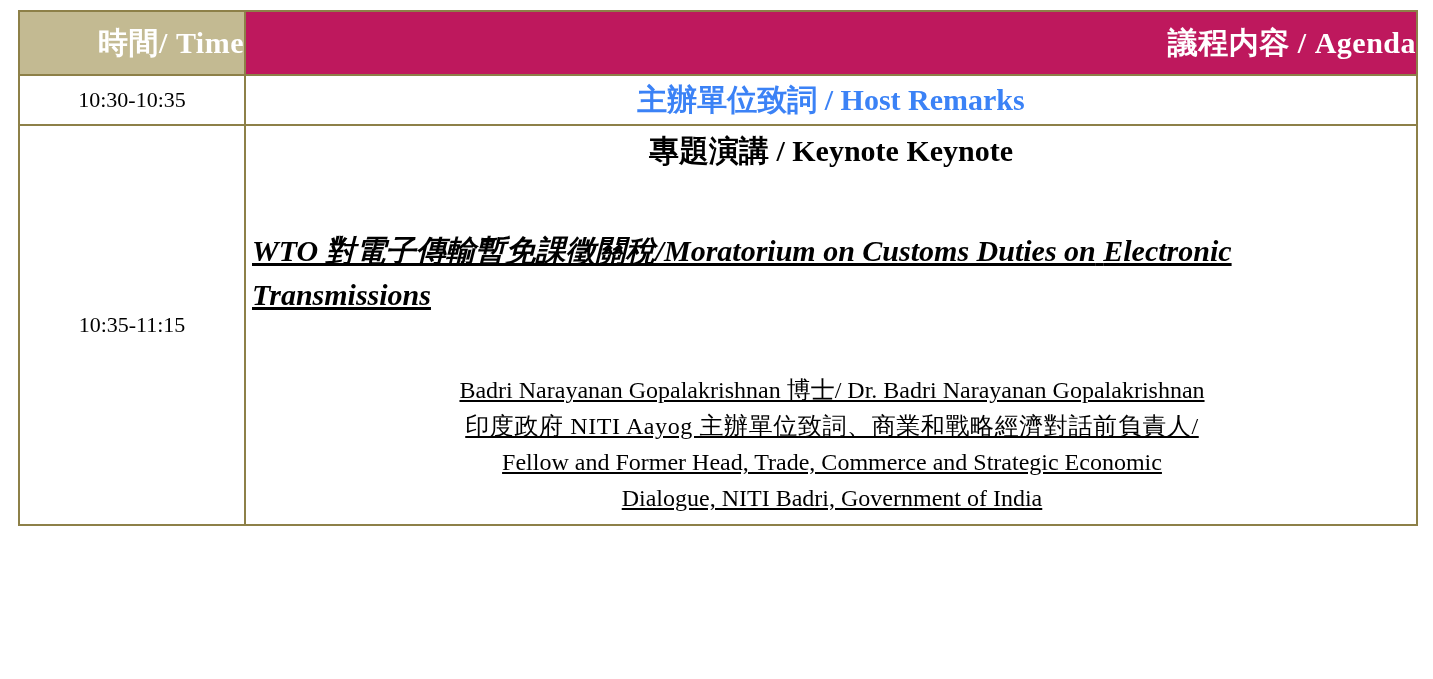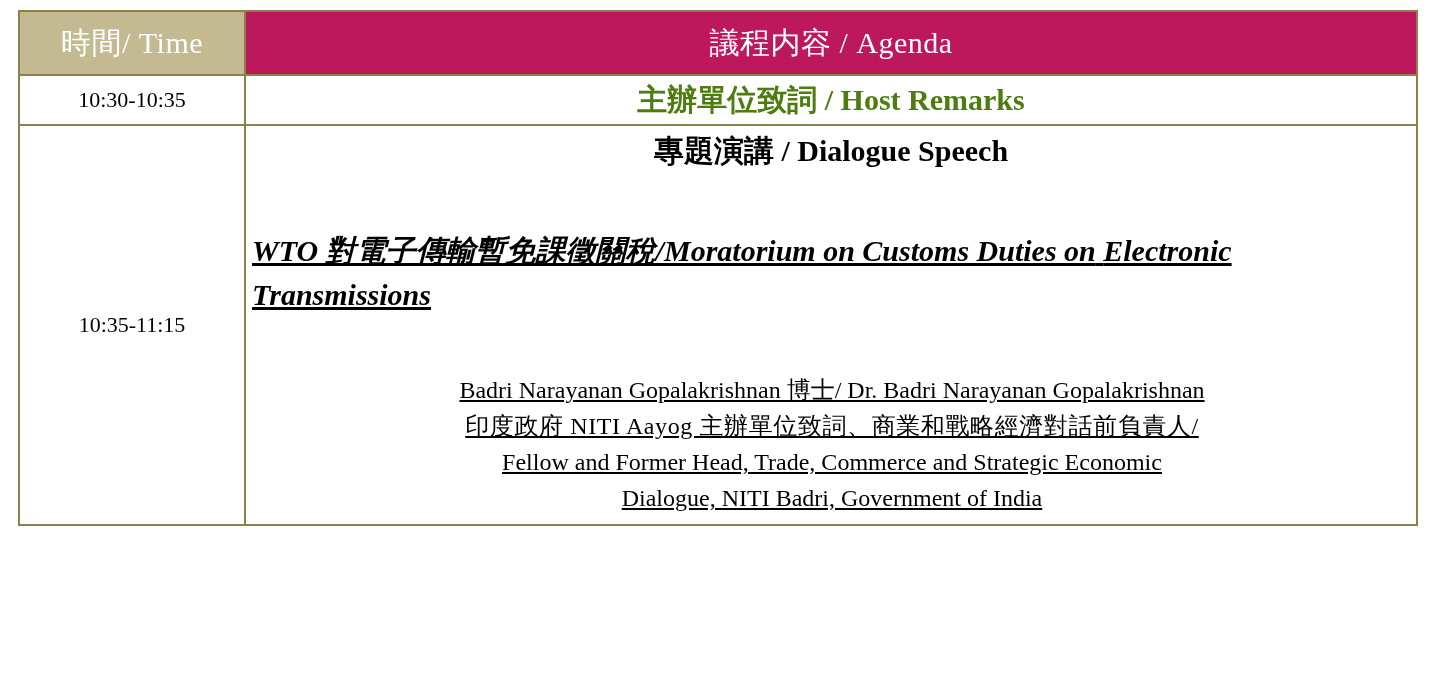--- a/index.html
+++ b/index.html
@@ -39,23 +39,23 @@
   }
 
   
   col.col-time    { width: 226px; }
   col.col-agenda  { width: 1172px; }
 
   
   tr.header-row th {
     background: #c3ba92;
     color: #ffffff;
-    font-weight: normal;
+    font-weight: bold;
     font-size: 30px;
-    text-align: center;
+    text-align: right;
     height: 62px;
     letter-spacing: 0.5px;
   }
   tr.header-row th.h-time   { font-size: 30px; }
   tr.header-row th.h-agenda { font-size: 30px; }
 
   
   td.time-cell {
     text-align: center;
     font-size: 22px;
@@ -127,31 +127,31 @@
     <thead>
       <tr class="header-row">
         <th class="h-time" style="border-color: rgb(141, 128, 72); background: rgb(195, 186, 146); color: rgb(255, 255, 255);">時間/ Time</th>
         <th class="h-agenda" style="border-color: rgb(141, 128, 72); background: #be185d; color: rgb(255, 255, 255);">議程内容 / Agenda</th>
       </tr>
     </thead>
     <tbody>
 
       <tr>
         <td class="time-cell" style="border-color: rgb(141, 128, 72); background: rgb(255, 255, 255); color: rgb(0, 0, 0);">10:30-10:35</td>
-        <td class="agenda-cell" style="border-color: rgb(141, 128, 72); background: rgb(255, 255, 255); color: #4d7c0f;">
+        <td class="agenda-cell" style="border-color: rgb(141, 128, 72); background: rgb(255, 255, 255); color: #3b82f6;">
           <div class="centered-line">主辦單位致詞 / Host Remarks</div>
         </td>
       </tr>
 
       <tr>
         <td class="time-cell" style="border-color: rgb(141, 128, 72); background: rgb(255, 255, 255); color: rgb(0, 0, 0); margin-left: 20px;">10:35-11:15</td>
         <td class="agenda-cell" style="border-color: rgb(141, 128, 72); background: rgb(255, 255, 255); color: rgb(0, 0, 0);">
           <div class="keynote-block">
 
-            <div class="keynote-heading">專題演講 / Dialogue Speech</div>
+            <div class="keynote-heading">專題演講 / Keynote Keynote</div>
 
             <div class="keynote-spacer-top"></div>
 
             <div class="keynote-title">
               <span class="ln">WTO 對電子傳輸暫免課徵關稅/Moratorium on Customs Duties on</span>
               <span class="ln">Electronic Transmissions</span>
             </div>
 
             <div class="keynote-spacer-mid"></div>
 

